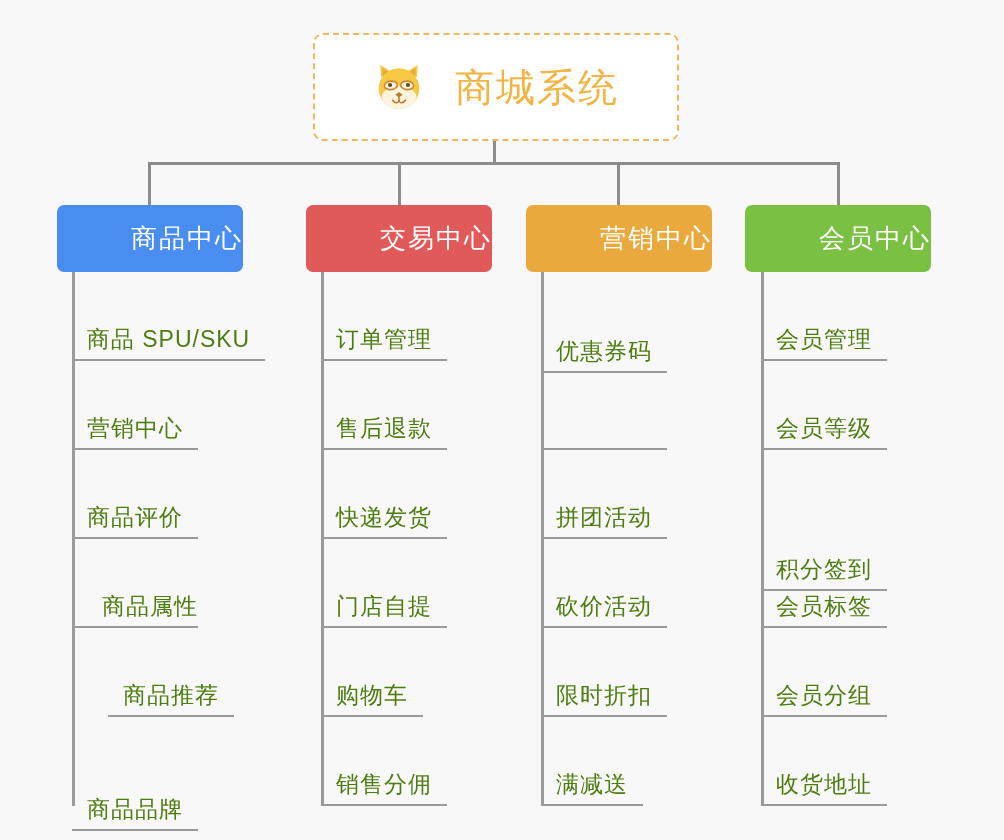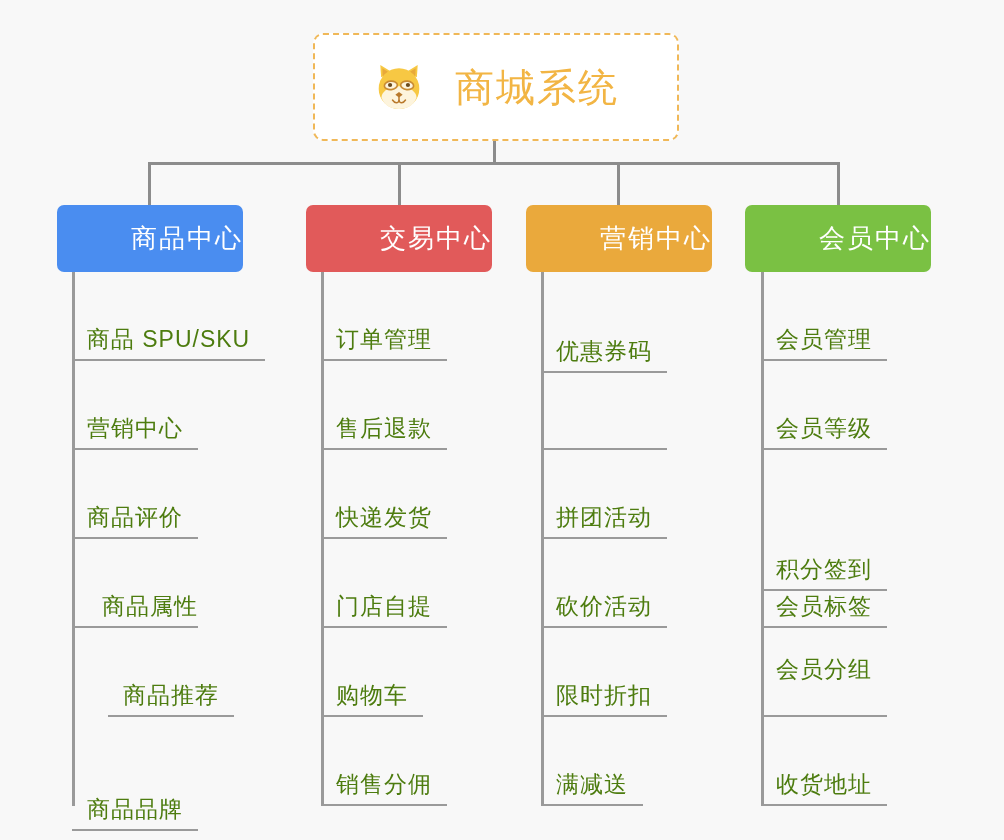--- a/index.html
+++ b/index.html
@@ -256,21 +256,21 @@
       <span class="leaf-underline" style="width: 126px;"></span>
     </div>
     <div class="leaf" style="top: 186px; width: 126px; margin-top: 44px;">
       <span class="leaf-label">积分签到</span>
       <span class="leaf-underline" style="width: 126px;"></span>
     </div>
     <div class="leaf" style="top: 267px; width: 126px;">
       <span class="leaf-label">会员标签</span>
       <span class="leaf-underline" style="width: 126px;"></span>
     </div>
-    <div class="leaf" style="top: 356px; width: 126px; align-items: center;">
+    <div class="leaf" style="top: 356px; width: 126px;">
       <span class="leaf-label">会员分组</span>
       <span class="leaf-underline" style="width: 126px;"></span>
     </div>
     <div class="leaf" style="top: 445px; width: 126px;">
       <span class="leaf-label">收货地址</span>
       <span class="leaf-underline" style="width: 126px;"></span>
     </div>
   </div>
 
 </div>

